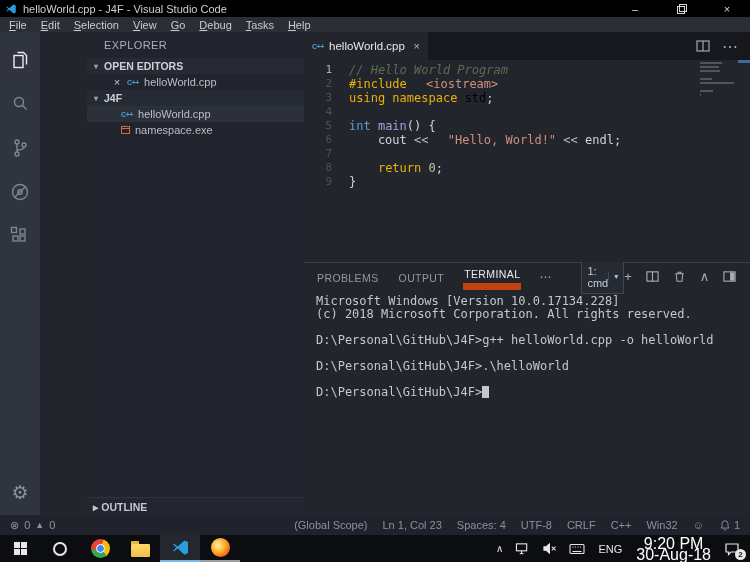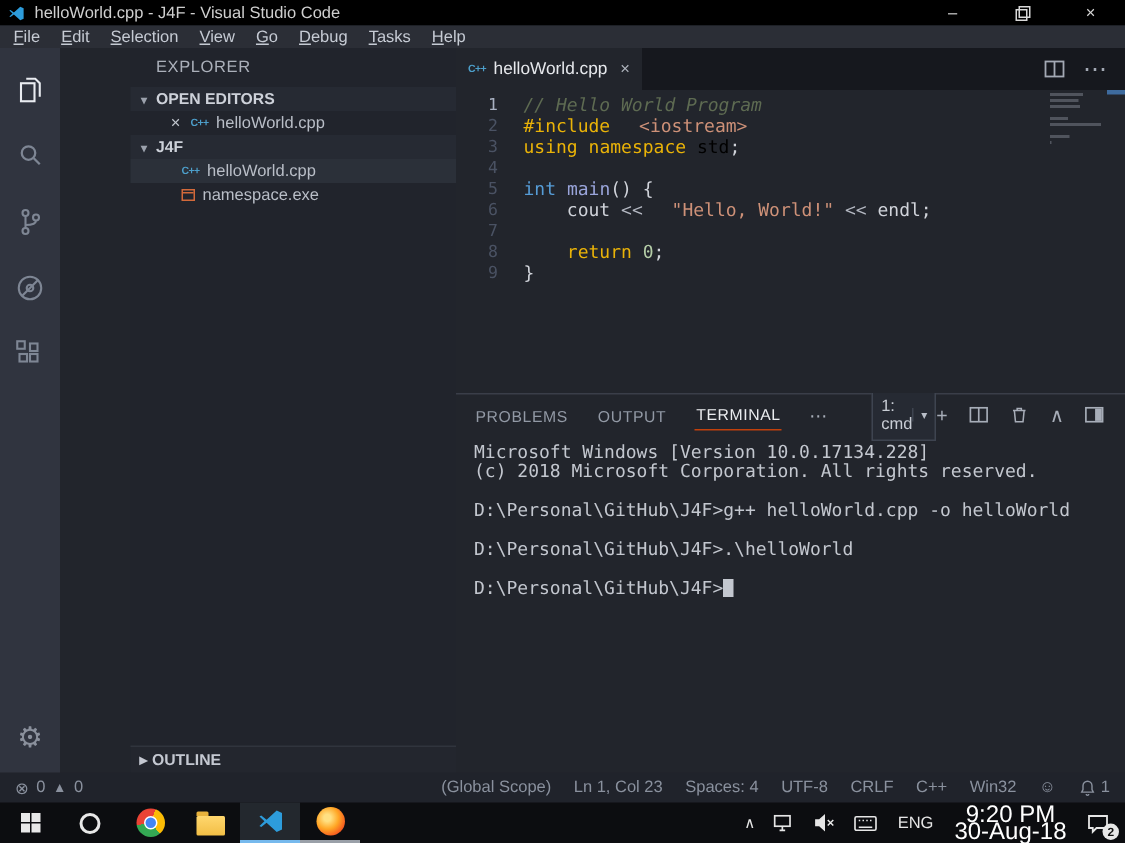--- a/index.html
+++ b/index.html
@@ -58,21 +58,21 @@
   .num{color:#B5CEA8;}
   .op{color:#B4B8C2;}
   .plain{color:#D0D3DA;}
   .minimap{position:absolute;top:2px;right:12px;width:38px;}
   .mm-bar{height:2px;margin-bottom:2px;background:rgba(202,209,221,.28);}
   .scroll-accent{position:absolute;top:0;right:0;width:12px;height:3px;background:#3E6B9E;}
   
   .panel{height:253px;border-top:1px solid #3A3E49;box-sizing:border-box;display:flex;flex-direction:column;background:#22252C;}
   .panel-header{height:27px;flex:none;display:flex;align-items:center;padding-left:12px;font-size:10.5px;color:#9299A5;}
   .ptab{margin-right:18px;letter-spacing:.4px;padding:5px 1px 3px;}
-  .ptab.active{color:#EAECEF;border-bottom:1px solid #c2410c;}
+  .ptab.active{color:#EAECEF;border-bottom:7px solid #c2410c;}
   .ptab-more{color:#A7ADB8;font-size:12px;margin-right:30px;}
   .dropdown{width:112px;height:35px;background:#262A33;border:1px solid #3E4450;color:#C9CDD5;font-size:11px;
             display:flex;align-items:center;padding:0 5px;box-sizing:border-box;}
   .dropdown .dd-arrow{margin-left:auto;font-size:8px;color:#B9BEC8;border-left:1px solid #3E4450;padding-left:5px;}
   .panel-actions{margin-left:auto;display:flex;align-items:center;gap:14px;padding-right:14px;color:#A7ADB8;}
   .pa-glyph{font-size:13px;line-height:1;}
   .terminal{flex:1;padding:5px 12px;font-family:"DejaVu Sans Mono",monospace;font-size:12px;color:#C3C7CF;}
   .term-line{height:13px;line-height:13px;white-space:pre;}
   .cursor{display:inline-block;width:7px;height:12px;background:#C3C7CF;vertical-align:-2px;}
   

